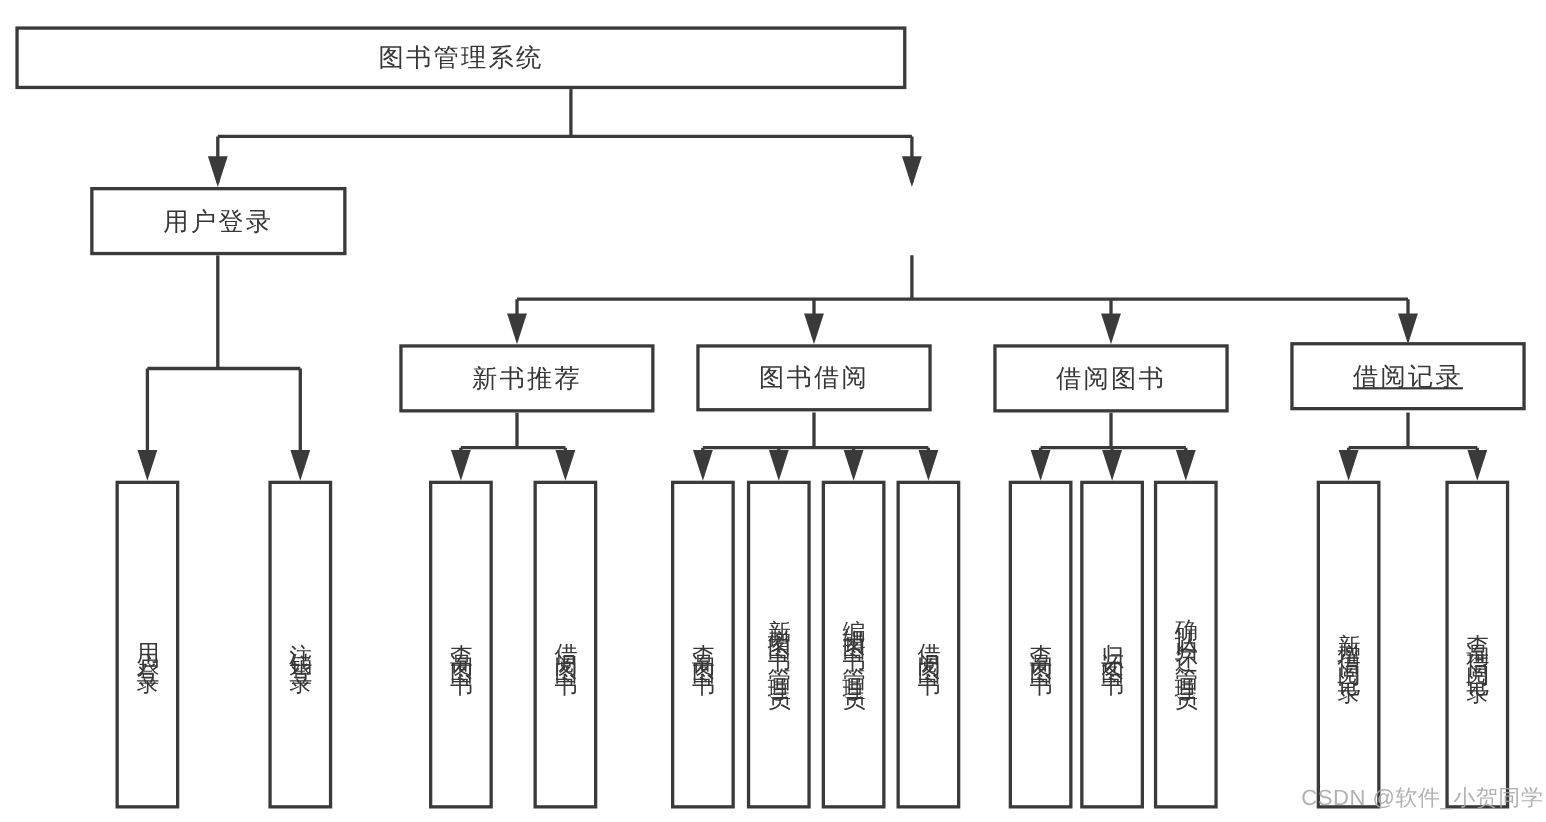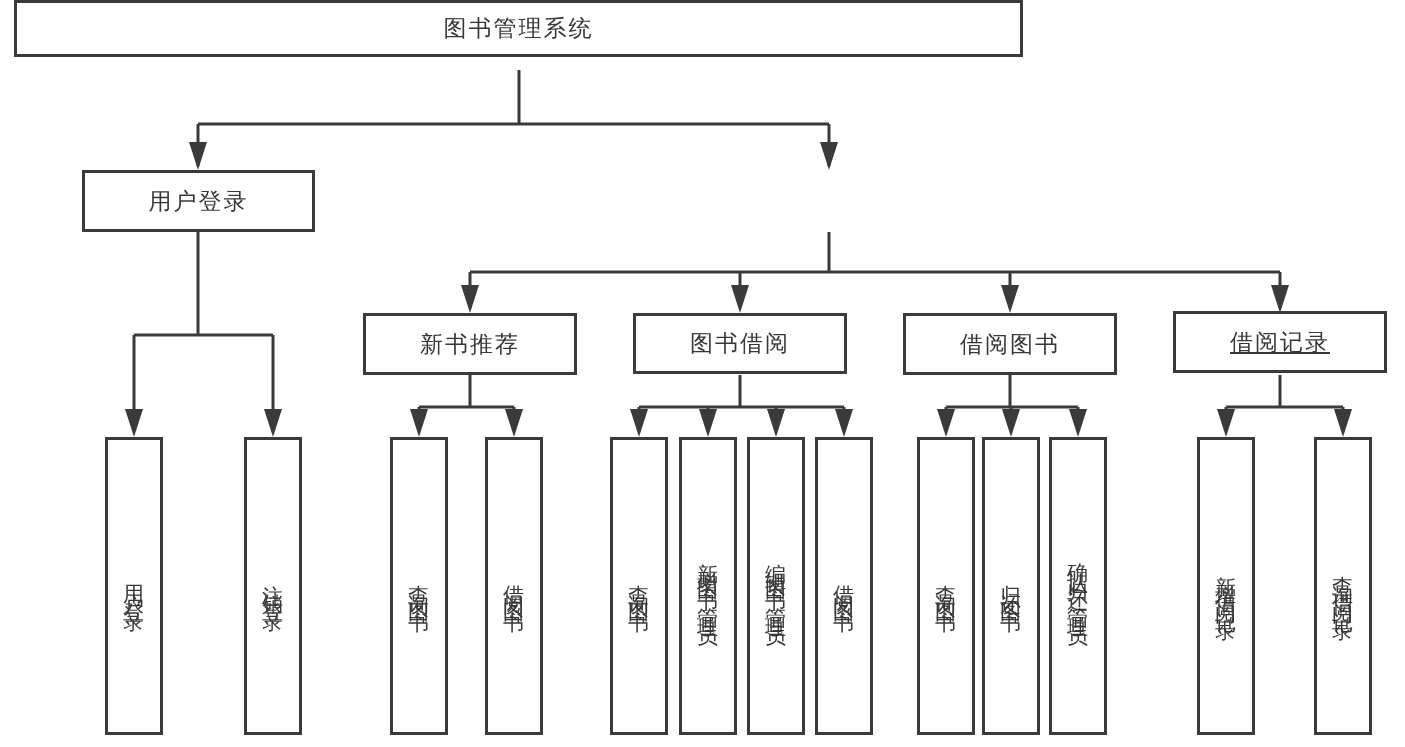--- a/index.html
+++ b/index.html
@@ -36,24 +36,24 @@
   .v-node {
     writing-mode: vertical-rl;
     text-orientation: mixed;
     font-size: 21px;
     letter-spacing: 9px;
     line-height: 1;
     top: 437px;
     width: 58px;
     height: 298px;
   }
-  .root-box   { left: 14px;   top: 0;  width: 1009px; height: 57px; }
+  .root-box   { left: 14px;   top: 24px;  width: 810px; height: 57px; }
   .n-login    { left: 82px;   top: 170px; width: 233px;  height: 62px; }
   .n-bookmgmt { left: 712px;  top: 170px; width: 233px;  height: 62px; }
-  .n-newbook  { left: 363px;  top: 313px; width: 214px;  height: 62px; }
+  .n-newbook  { left: 363px;  top: 313px; width: 232px;  height: 62px; }
   .n-borrow   { left: 633px;  top: 313px; width: 214px;  height: 61px; }
   .n-current  { left: 903px;  top: 313px; width: 214px;  height: 62px; }
   .n-records  { left: 1173px; top: 311px; width: 214px;  height: 62px; text-decoration: underline; }
   .lf-1  { left: 105px;  }
   .lf-2  { left: 244px;  }
   .lf-3  { left: 390px;  }
   .lf-4  { left: 485px;  }
   .lf-5  { left: 610px;  }
   .lf-6  { left: 679px;  }
   .lf-7  { left: 747px;  }
@@ -153,14 +153,15 @@
   <div class="node v-node lf-7">编辑图书（管理员）</div>
   <div class="node v-node lf-8">借阅图书</div>
 
   <div class="node v-node lf-9">查询图书</div>
   <div class="node v-node lf-10">归还图书</div>
   <div class="node v-node lf-11">确认归还（管理员）</div>
 
   <div class="node v-node lf-12">新增借阅记录</div>
   <div class="node v-node lf-13">查询借阅记录</div>
 
+  <div class="watermark">CSDN @软件_小贺同学</div>
 
 </div>
 
 </body></html>

